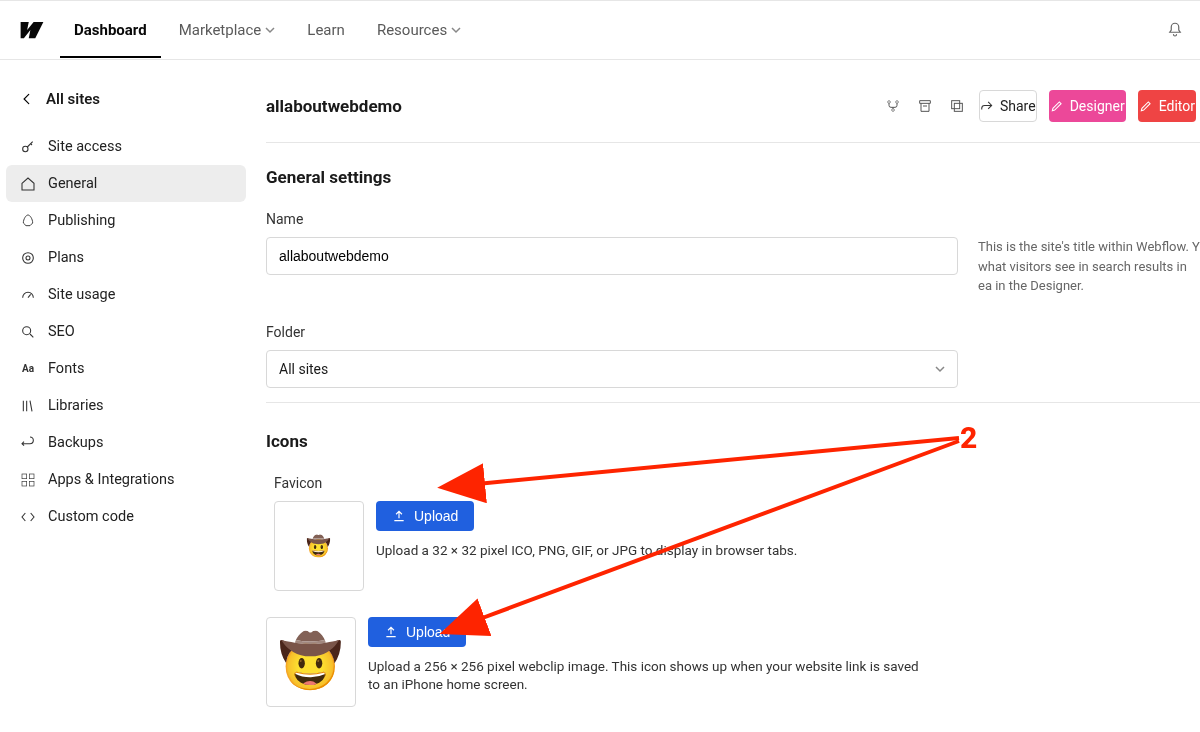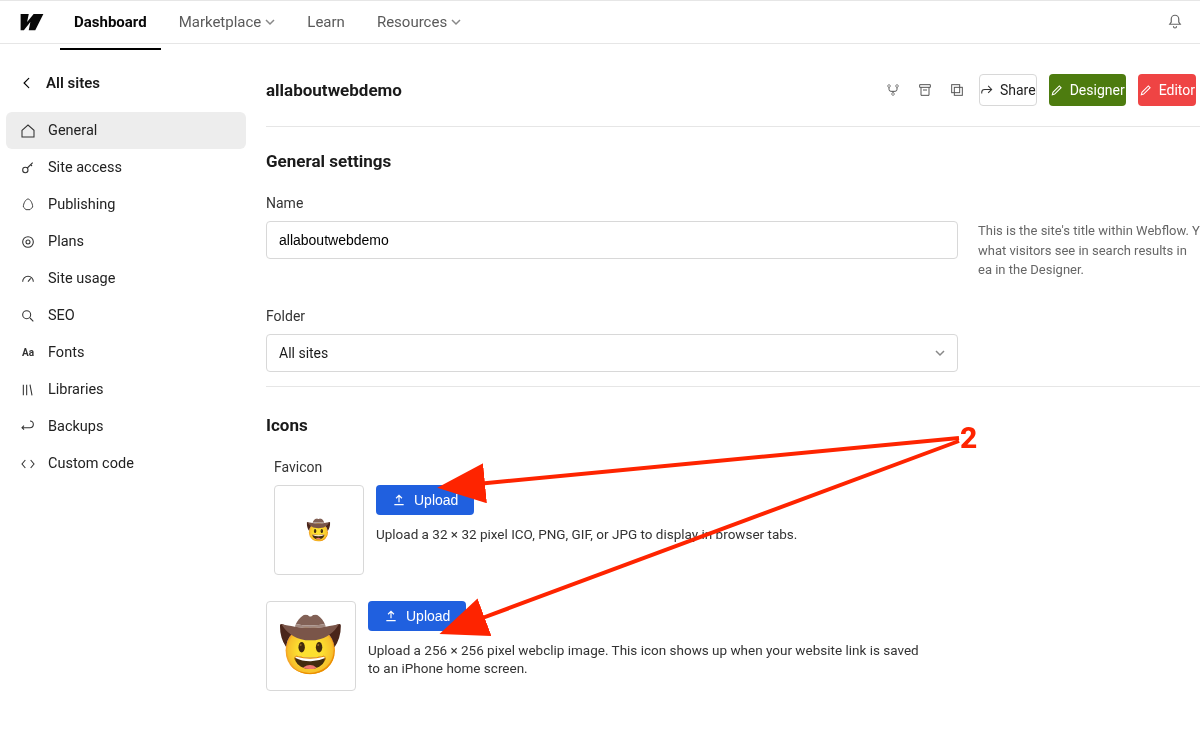--- a/index.html
+++ b/index.html
@@ -9,21 +9,21 @@
     color: #1a1a1a;
     background: #fff;
     width: 1200px;
     height: 732px;
     overflow: hidden;
     position: relative;
   }
 
   
   .topnav {
-    height: 44px;
+    height: 60px;
     border-top: 1px solid #e6e6e6;
     border-bottom: 1px solid #e6e6e6;
     display: flex;
     align-items: center;
     padding: 0 12px;
     gap: 24px;
   }
   .logo {
     width: 28px; height: 28px;
     display: flex; align-items: center; justify-content: center;
@@ -101,21 +101,21 @@
   .icon-btn {
     width:20px; height:20px; display:flex; align-items:center; justify-content:center;
     color:#555; cursor:pointer;
   }
   .btn {
     display:flex; align-items:center; gap:6px;
     padding:7px 0; border-radius:4px; font-size:14px;
     cursor:pointer; border:1px solid transparent;
   }
   .btn-outline { border:1px solid #d8d8d8; color:#222; background:#fff; }
-  .btn-primary { background:#4d7c0f; color:#fff;text-align:center; }
+  .btn-primary { background:#ec4899; color:#fff;text-align:center; }
   .btn-light  { background:#ef4444; color:#fff; }
 
   .section-title { font-size:17px; font-weight:700; margin-bottom:24px; }
   .field-label { font-size:14px; color:#333; margin-bottom:10px; }
   .row { display:flex; gap:20px; align-items:flex-start; margin-bottom:28px; }
   .col-main { flex:0 0 692px; }
   .col-side { flex:1; font-size:13px; color:#666; line-height:1.5; padding-top:26px; }
 
   .text-input {
     width:100%; padding:10px 12px; font-size:14px;
@@ -191,37 +191,37 @@
 <div class="main">
 
   <div class="sidebar">
     <div class="back-row">
       <svg width="14" height="14" viewBox="0 0 24 24">
           <path d="M15 4l-8 8 8 8" stroke="#000" stroke-width="2" fill="none" stroke-linecap="round"></path>
         </svg>
       <span>All sites</span>
     </div>
     <ul class="side-list">
-      <li class="side-item active">
-        <span class="side-icon">
-            <svg width="16" height="16" viewBox="0 0 24 24">
-              <path d="M3 11l9-8 9 8v10H3z" stroke="#333" fill="none" stroke-width="1.6"></path>
-            </svg>
-          </span>
-        <span>General</span>
-      </li>
       <li class="side-item">
         <span class="side-icon">
             <svg width="16" height="16" viewBox="0 0 24 24">
               <circle cx="8" cy="15" r="4" stroke="#333" fill="none" stroke-width="1.6"></circle>
               <path d="M11 12l8-8m-3 3l2 2" stroke="#333" fill="none" stroke-width="1.6"></path>
             </svg>
           </span>
         <span>Site access</span>
       </li>
+      <li class="side-item active">
+        <span class="side-icon">
+            <svg width="16" height="16" viewBox="0 0 24 24">
+              <path d="M3 11l9-8 9 8v10H3z" stroke="#333" fill="none" stroke-width="1.6"></path>
+            </svg>
+          </span>
+        <span>General</span>
+      </li>
       <li class="side-item">
         <span class="side-icon">
             <svg width="16" height="16" viewBox="0 0 24 24">
               <path d="M5 15c0-6 4-12 7-12s7 6 7 12l-4 4h-6z" stroke="#333" fill="none" stroke-width="1.4"></path>
             </svg>
           </span>
         <span>Publishing</span>
       </li>
       <li class="side-item">
         <span class="side-icon">
@@ -262,20 +262,31 @@
           </span>
         <span>Libraries</span>
       </li>
       <li class="side-item">
         <span class="side-icon">
             <svg width="16" height="16" viewBox="0 0 24 24">
               <path d="M6 10l-3 3 3 3M3 13h12a5 5 0 1 0 0-10" stroke="#333" fill="none" stroke-width="1.6"></path>
             </svg>
           </span>
         <span>Backups</span>
+      </li>
+      <li class="side-item">
+        <span class="side-icon">
+            <svg width="16" height="16" viewBox="0 0 24 24">
+              <rect x="3" y="3" width="7" height="7" stroke="#333" fill="none"></rect>
+              <rect x="14" y="3" width="7" height="7" stroke="#333" fill="none"></rect>
+              <rect x="3" y="14" width="7" height="7" stroke="#333" fill="none"></rect>
+              <rect x="14" y="14" width="7" height="7" stroke="#333" fill="none"></rect>
+            </svg>
+          </span>
+        <span>Apps &amp; Integrations</span>
       </li>
       <li class="side-item">
         <span class="side-icon">
             <svg width="16" height="16" viewBox="0 0 24 24">
               <path d="M8 6l-5 6 5 6M16 6l5 6-5 6" stroke="#333" fill="none" stroke-width="1.6"></path>
             </svg>
           </span>
         <span>Custom code</span>
       </li>
     </ul>

